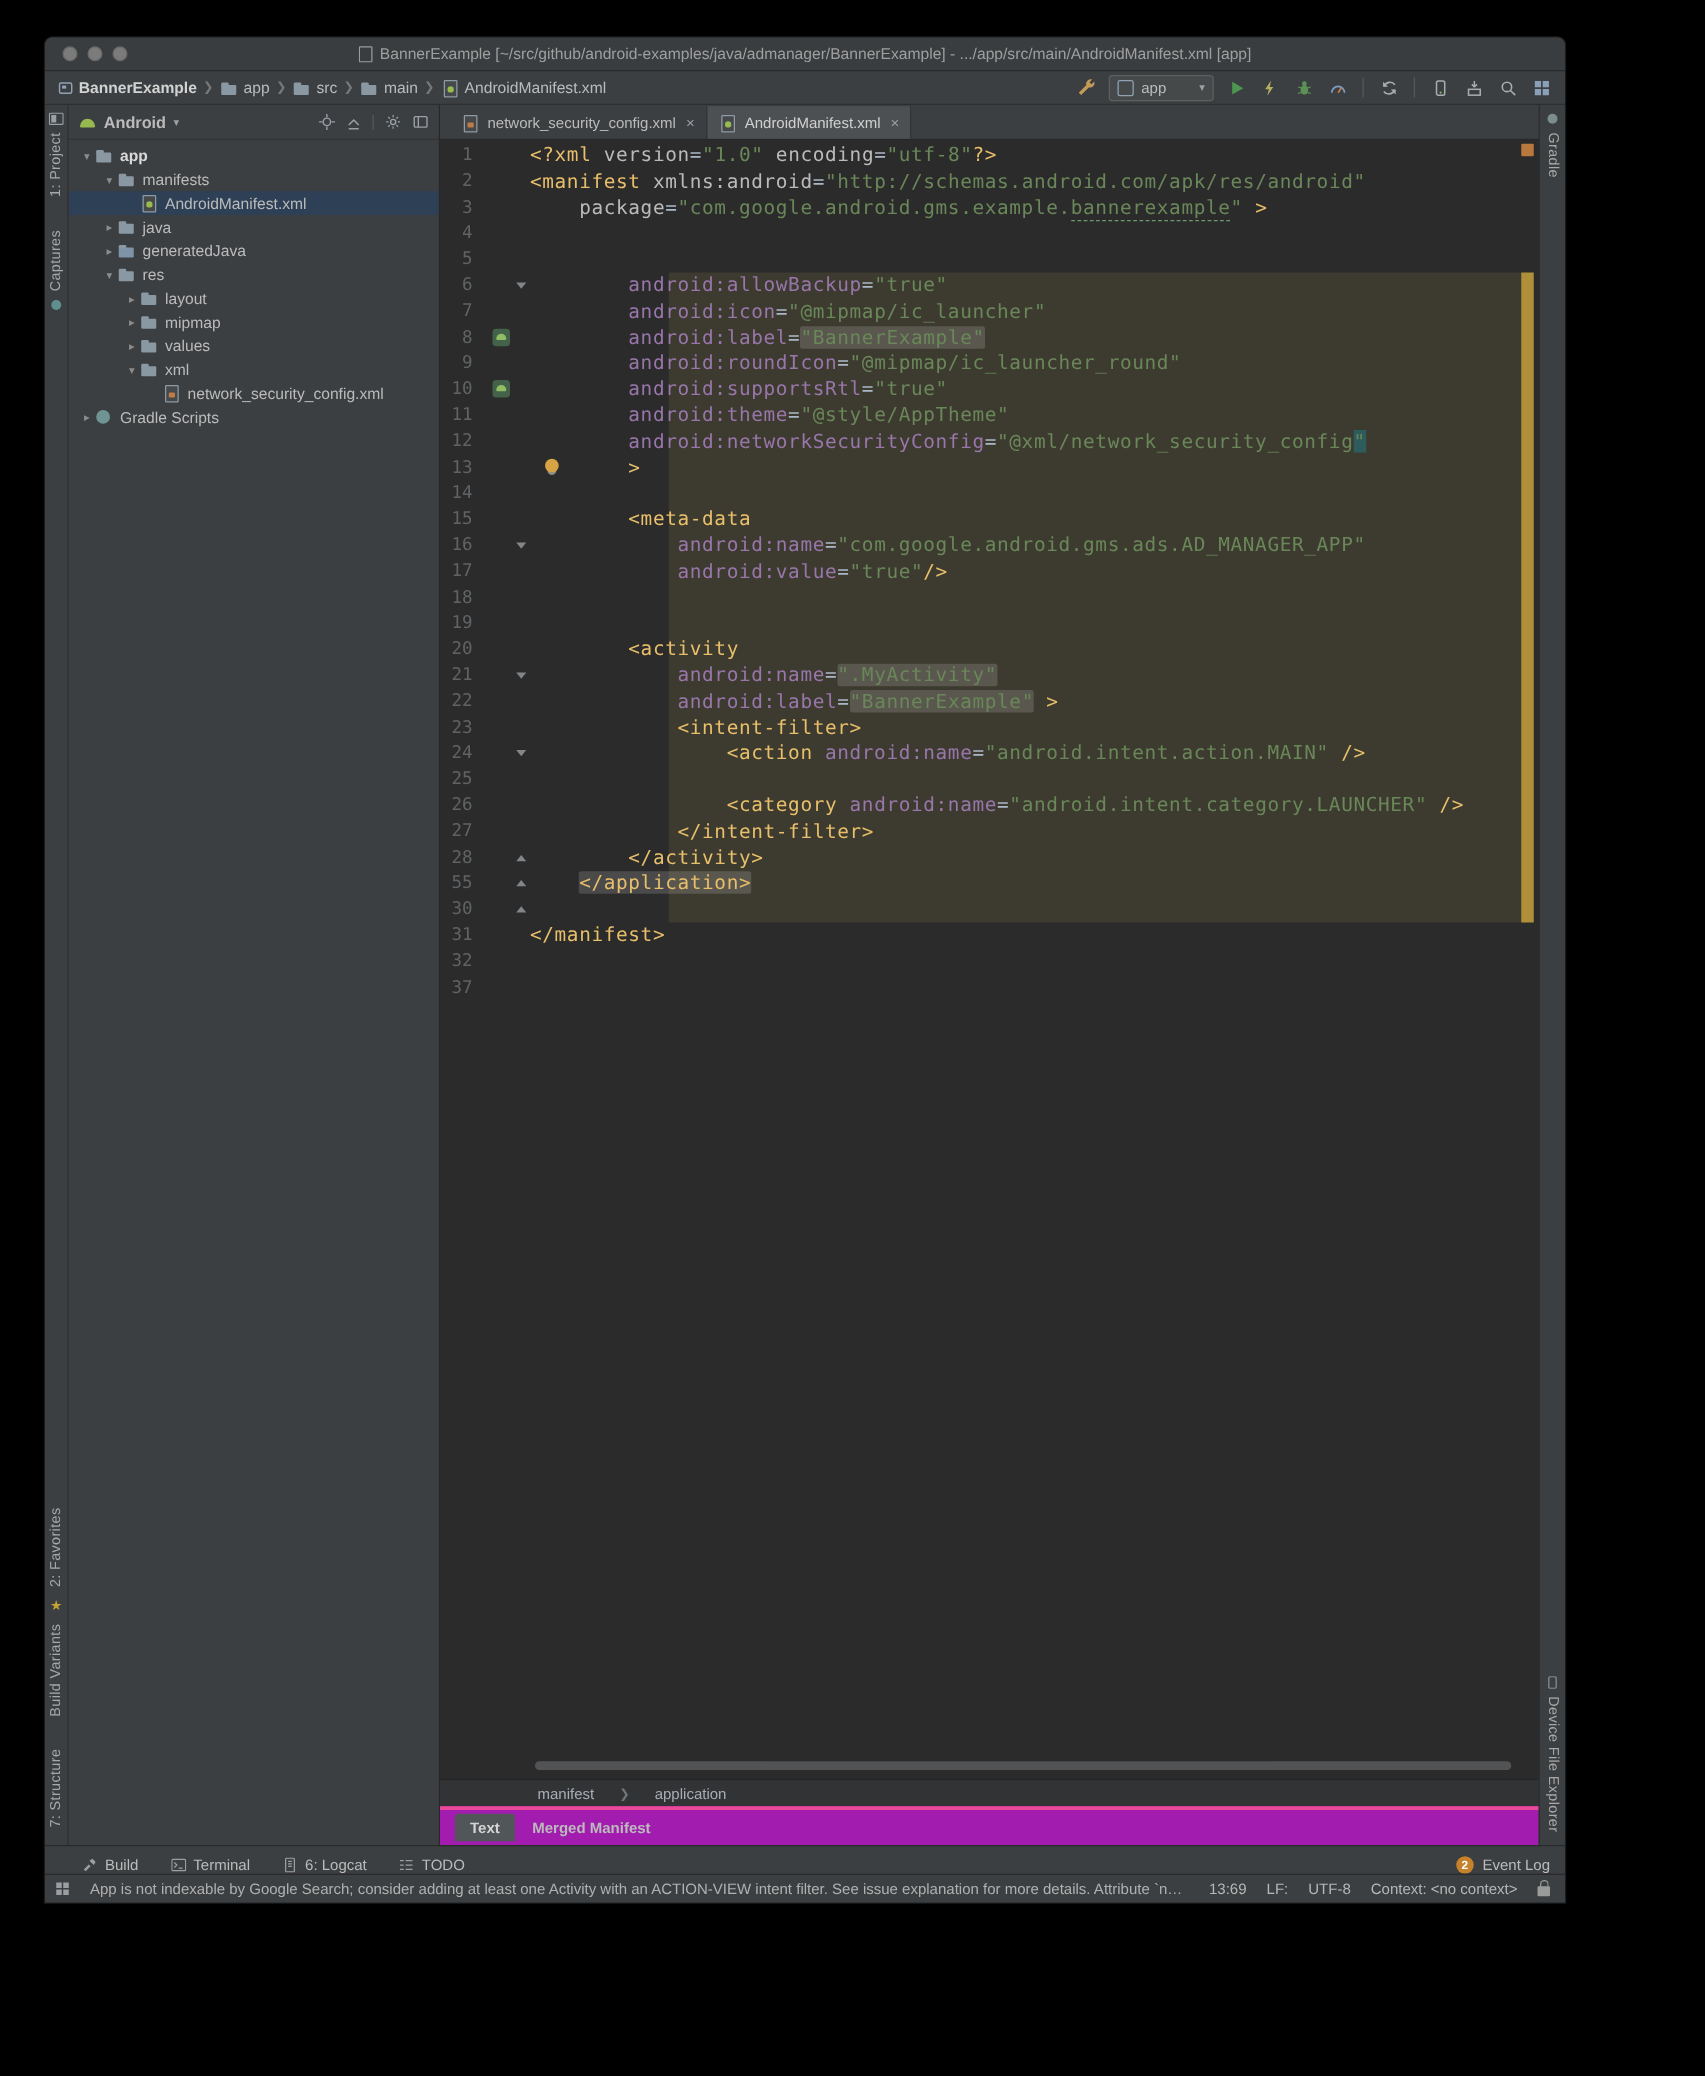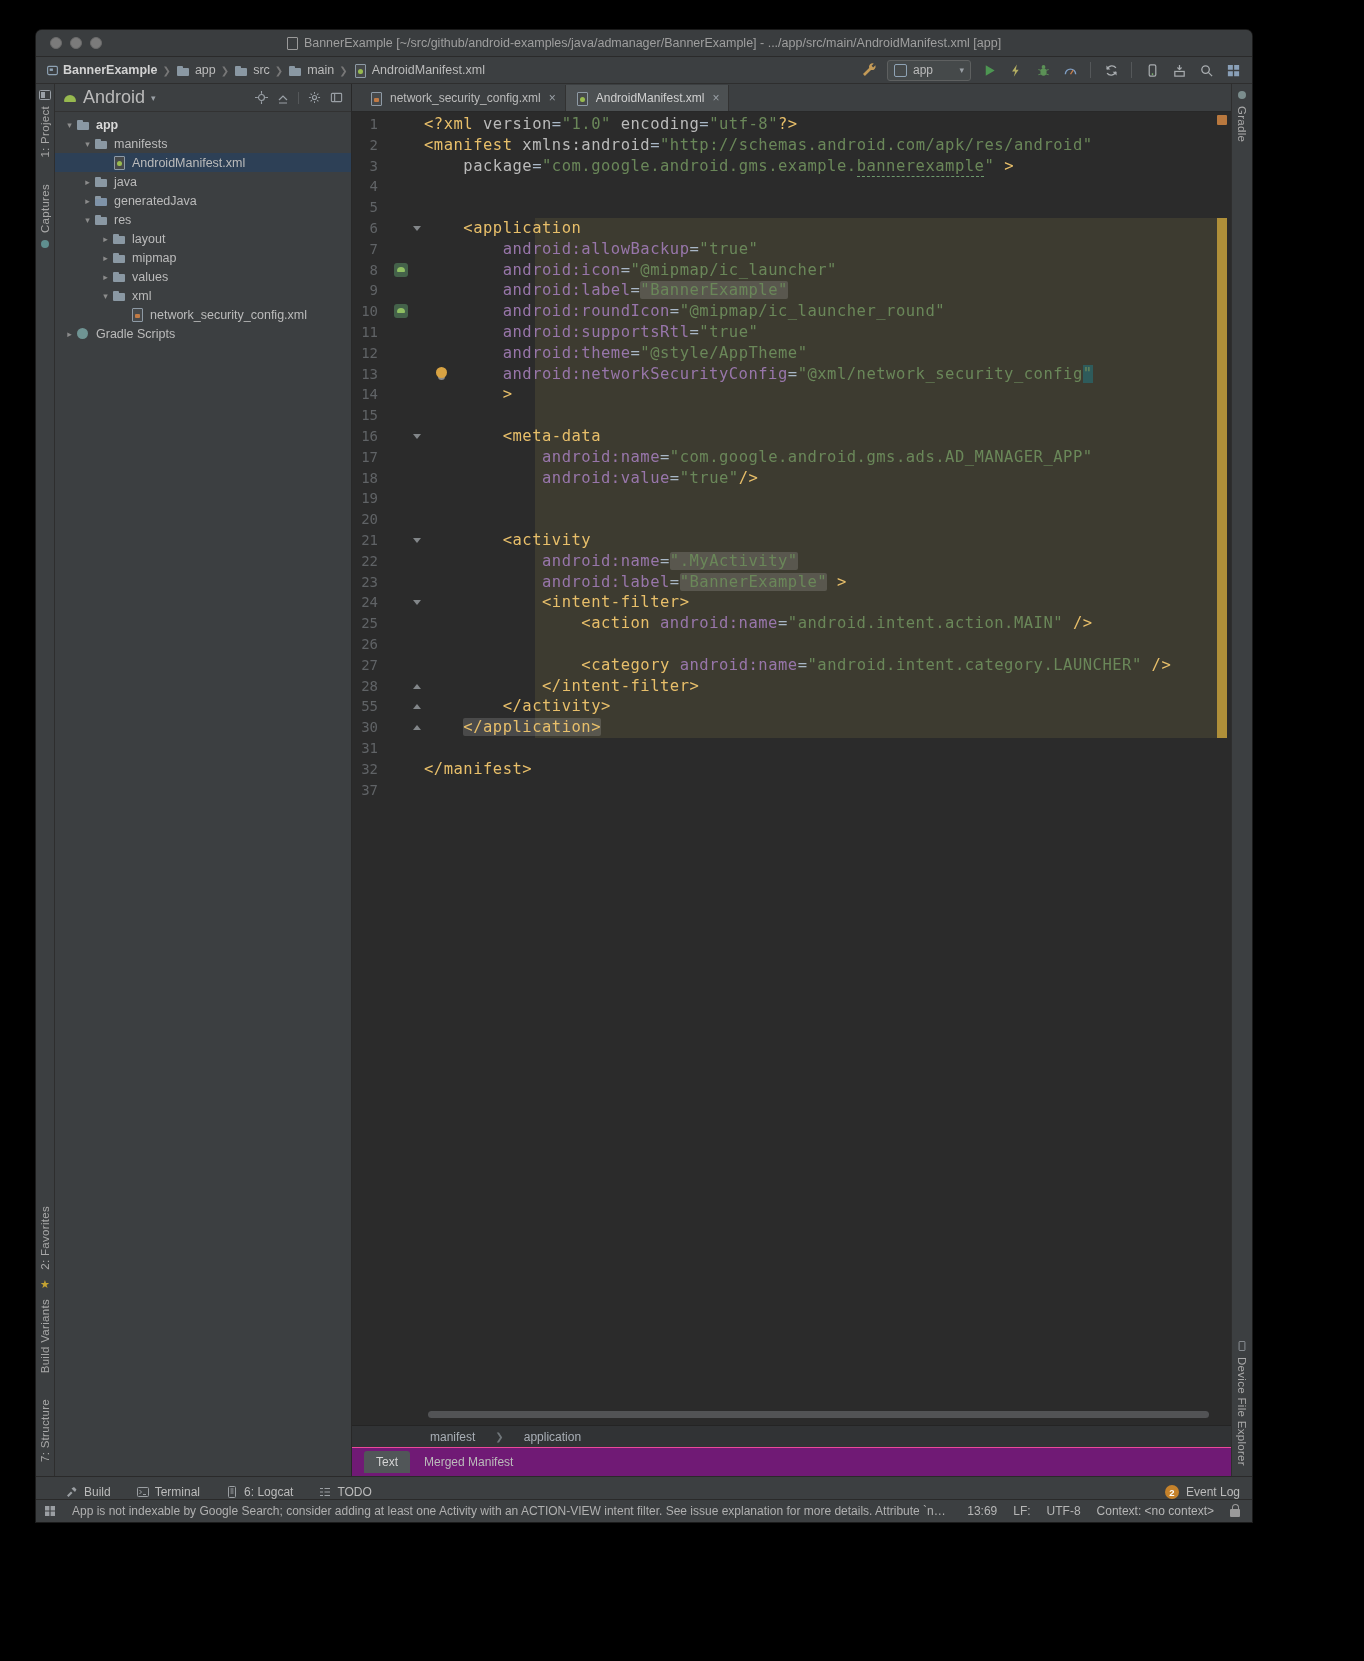--- a/index.html
+++ b/index.html
@@ -39,21 +39,21 @@
   .vtext{writing-mode:vertical-rl;font-size:11.5px;color:#a8a8a8;letter-spacing:.3px;white-space:nowrap;}
   .vtext.up{transform:rotate(180deg);}
   .stripe .sp-ic{width:12px;height:10px;margin:6px 0;flex:none;}
   .star{color:#c5a332;font-size:11px;margin:8px 0;}
   .gap8{height:26px;flex:none;}
   .pushdown{margin-top:auto;}
 
   
   .project{width:296px;background:#3C3F41;border-right:1px solid #282828;display:flex;flex-direction:column;flex:none;}
   .proj-head{height:27px;display:flex;align-items:center;padding:0 8px;gap:6px;border-bottom:1px solid #323232;flex:none;}
-  .proj-title{font-size:18px;color:#bbb;}
+  .proj-title{font-size:13px;color:#bbb;font-weight:bold;}
   .proj-caret{color:#9aa0a6;font-size:9px;}
   .proj-tools{margin-left:auto;display:flex;align-items:center;gap:8px;color:#9aa0a6;}
   .ptool{width:14px;height:14px;display:flex;align-items:center;justify-content:center;}
   .psep{width:1px;height:12px;background:#55585a;}
   .tree{padding-top:3px;font-size:12.5px;color:#bbbbbb;overflow:hidden;}
   .trow{height:19px;display:flex;align-items:center;white-space:nowrap;}
   .trow.sel{background:#2D4056;}
   .tarrow{width:13px;color:#8c8c8c;font-size:9px;text-align:center;flex:none;}
   .tlbl{margin-left:5px;}
   .tlbl.b{font-weight:bold;color:#d8d8d8;}
@@ -101,21 +101,21 @@
   .gicon.android::before{content:"";position:absolute;left:3px;top:4px;width:8px;height:5px;background:#8fbf62;border-radius:4px 4px 1px 1px;}
   .gicon.bulb{left:84px;width:11px;height:11px;border-radius:50%;background:#D8A343;box-shadow:0 4px 0 -2px #8a8a8a;}
   .fold{position:absolute;left:61px;width:0;height:0;}
   .fd{border-left:4px solid transparent;border-right:4px solid transparent;border-top:5px solid #828689;}
   .fu{border-left:4px solid transparent;border-right:4px solid transparent;border-bottom:5px solid #828689;}
   .hscroll{position:absolute;left:76px;right:22px;bottom:7px;height:7px;background:#595b5d;border-radius:4px;opacity:.85;}
 
   .crumbbar{height:21px;background:#313335;border-top:1px solid #242424;display:flex;align-items:center;gap:20px;
             padding-left:78px;font-size:12px;color:#a8aeb5;flex:none;}
   .crumbbar .sep{color:#6f7579;font-size:10px;}
-  .btabs{height:28px;background:#701a75;border-top:1px solid #ec4899;display:flex;align-items:center;padding-left:12px;gap:2px;flex:none;}
+  .btabs{height:28px;background:#a21caf;border-top:3px solid #ec4899;display:flex;align-items:center;padding-left:12px;gap:2px;flex:none;font-weight:bold;}
   .btab{font-size:12px;color:#bbb;padding:4px 12px;border-radius:3px 3px 0 0;}
   .btab.active{background:#515658;color:#d4d4d4;}
 
   
   .toolbar-bottom{height:22px;background:#3C3F41;border-top:1px solid #2a2a2a;display:flex;align-items:flex-end;
                   padding:0 12px 0 30px;gap:26px;font-size:12px;color:#bbb;flex:none;}
   .tb-item{display:flex;align-items:center;gap:6px;}
   .tb-ic{width:12px;height:12px;display:flex;align-items:center;justify-content:center;}
   .eventlog{margin-left:auto;display:flex;align-items:center;gap:7px;}
   .badge{width:14px;height:14px;border-radius:50%;background:#C5822B;color:#fff;font-size:9.5px;font-weight:bold;
@@ -415,21 +415,20 @@
               <div class="lnum">31</div>
               <div class="lnum">32</div>
               <div class="lnum">37</div>
             </div>
           <div class="codecol">
               <div class="cline"><span class="c-t">&lt;?xml </span><span class="c-l">version</span><span class="c-p">=</span><span class="c-s">"1.0"</span><span class="c-p"> </span><span class="c-l">encoding</span><span class="c-p">=</span><span class="c-s">"utf-8"</span><span class="c-t">?&gt;</span></div>
               <div class="cline"><span class="c-t">&lt;manifest </span><span class="c-l">xmlns:android</span><span class="c-p">=</span><span class="c-s">"http://schemas.android.com/apk/res/android"</span></div>
               <div class="cline"><span class="c-p">    </span><span class="c-l">package</span><span class="c-p">=</span><span class="c-s">"com.google.android.gms.example.</span><span class="c-s c-u">bannerexample</span><span class="c-s">"</span><span class="c-t"> &gt;</span></div>
               <div class="cline"></div>
               <div class="cline"></div>
-              <div class="cline"><span class="c-p">    </span><span class="c-t">&lt;application</span></div>
               <div class="cline"><span class="c-p">        </span><span class="c-a">android:allowBackup</span><span class="c-p">=</span><span class="c-s">"true"</span></div>
               <div class="cline"><span class="c-p">        </span><span class="c-a">android:icon</span><span class="c-p">=</span><span class="c-s">"@mipmap/ic_launcher"</span></div>
               <div class="cline"><span class="c-p">        </span><span class="c-a">android:label</span><span class="c-p">=</span><span class="c-s c-h">"BannerExample"</span></div>
               <div class="cline"><span class="c-p">        </span><span class="c-a">android:roundIcon</span><span class="c-p">=</span><span class="c-s">"@mipmap/ic_launcher_round"</span></div>
               <div class="cline"><span class="c-p">        </span><span class="c-a">android:supportsRtl</span><span class="c-p">=</span><span class="c-s">"true"</span></div>
               <div class="cline"><span class="c-p">        </span><span class="c-a">android:theme</span><span class="c-p">=</span><span class="c-s">"@style/AppTheme"</span></div>
               <div class="cline"><span class="c-p">        </span><span class="c-a">android:networkSecurityConfig</span><span class="c-p">=</span><span class="c-s">"@xml/network_security_config</span><span class="c-s c-m">"</span></div>
               <div class="cline"><span class="c-p">        </span><span class="c-t">&gt;</span></div>
               <div class="cline"></div>
               <div class="cline"><span class="c-p">        </span><span class="c-t">&lt;meta-data</span></div>

